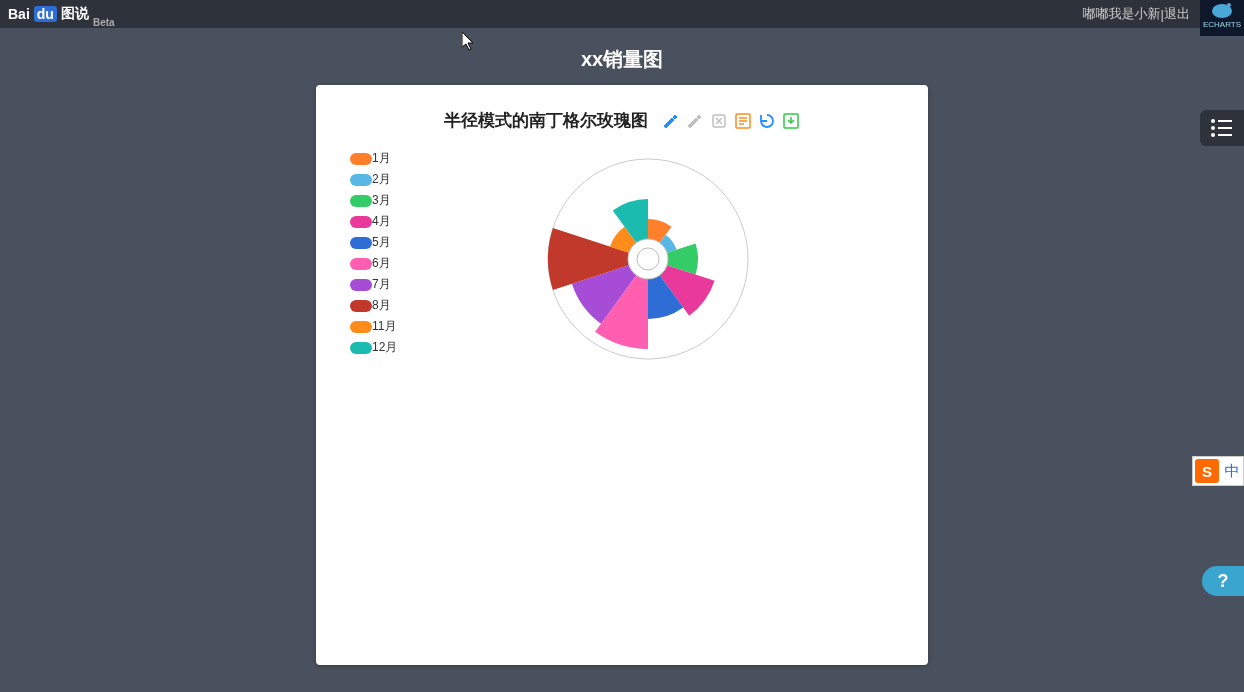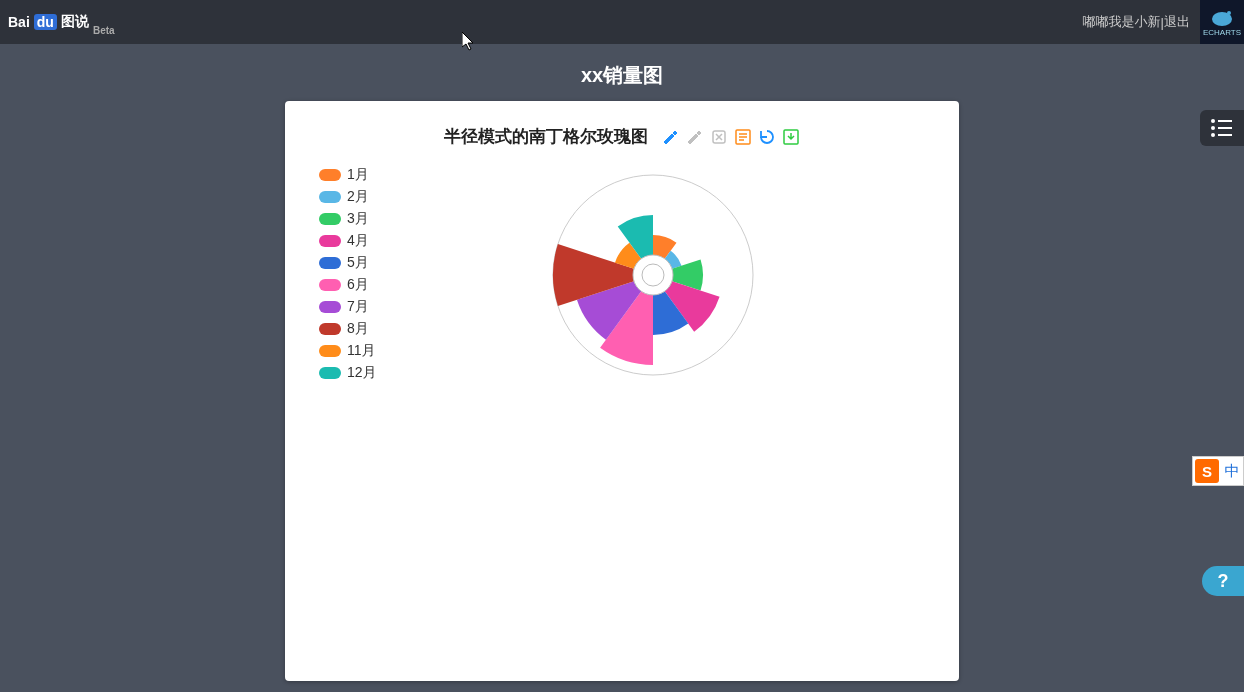--- a/index.html
+++ b/index.html
@@ -1,38 +1,38 @@
 <!DOCTYPE html>
 <html><head>
 <meta charset="utf-8">
 <style>
   html,body{margin:0;padding:0;width:1244px;height:692px;background:#4a515e;font-family:"Microsoft YaHei",Arial,sans-serif;overflow:hidden;}
   
-  .topbar{height:44px;background:#2e323a;display:flex;align-items:center;color:#ccc;font-size:14px;text-align:center;}
+  .topbar{height:28px;background:#2e323a;display:flex;align-items:center;color:#ccc;font-size:14px;text-align:center;}
   .logo{display:flex;align-items:center;gap:4px;margin-left:8px;margin-right:20px;color:#fff;font-weight:bold;}
   .logo-badge{background:#2e6dd6;color:#fff;border-radius:3px;padding:0 3px;font-size:14px;}
   .logo-small{font-size:10px;color:#aaa;align-self:flex-start;margin-top:16px;}
   .nav{display:flex;gap:20px;}
   .nav a{color:#ccc;text-decoration:none;cursor:pointer;}
   .spacer{flex:1;}
   .user{display:flex;align-items:center;margin-right:10px;font-size:13px;}
   .user a{color:#ccc;text-decoration:none;cursor:pointer;}
   .echarts-logo{width:44px;height:44px;display:flex;flex-direction:column;align-items:center;justify-content:center;font-size:8px;color:#9ed6e8;background:#0f172a;}
   .echarts-logo svg{display:block;}
   
   .page-title{text-align:center;color:#fff;font-size:20px;font-weight:bold;margin:18px 0 12px;}
   
-  .card{width:674px;height:580px;background:#fff;margin:0 auto;border-radius:4px;box-shadow:0 1px 4px rgba(0,0,0,.3);padding:24px 30px;box-sizing:border-box;position:relative;}
+  .card{width:612px;height:580px;background:#fff;margin:0 auto;border-radius:4px;box-shadow:0 1px 4px rgba(0,0,0,.3);padding:24px 30px;box-sizing:border-box;position:relative;}
   .chart-header{display:flex;align-items:center;justify-content:center;gap:14px;margin-bottom:12px;}
   .chart-title{font-size:17px;font-weight:bold;color:#222;}
   .toolbox{display:flex;gap:6px;}
   .tb-btn{width:18px;height:18px;display:flex;align-items:center;justify-content:center;cursor:pointer;}
   .chart-body{display:flex;align-items:flex-start;}
   .legend{display:flex;flex-direction:column;gap:4px;margin-top:6px;margin-left:4px;}
-  .legend-item{display:flex;align-items:center;gap:6px;font-size:14px;color:#333;cursor:pointer;}
+  .legend-item{display:flex;align-items:center;font-size:12px;color:#333;cursor:pointer;}
   .legend-swatch{width:22px;height:12px;border-radius:6px;}
   .rose-wrap{flex:1;display:flex;justify-content:center;}
   .rose-svg{width:230px;height:230px;}
   
   .side-panel{position:absolute;top:110px;right:0;width:44px;height:36px;background:#2e323a;border-top-left-radius:6px;border-bottom-left-radius:6px;display:flex;align-items:center;justify-content:center;cursor:pointer;}
   
   .ime{position:absolute;right:0;top:456px;display:flex;align-items:center;background:#fff;border:1px solid #ccc;}
   .ime-s{width:24px;height:24px;background:#ff6a00;color:#fff;font-weight:bold;display:flex;align-items:center;justify-content:center;font-size:15px;border-radius:3px;margin:2px;}
   .ime-lang{width:22px;height:22px;color:#1e6fd9;font-size:15px;display:flex;align-items:center;justify-content:center;}
   

